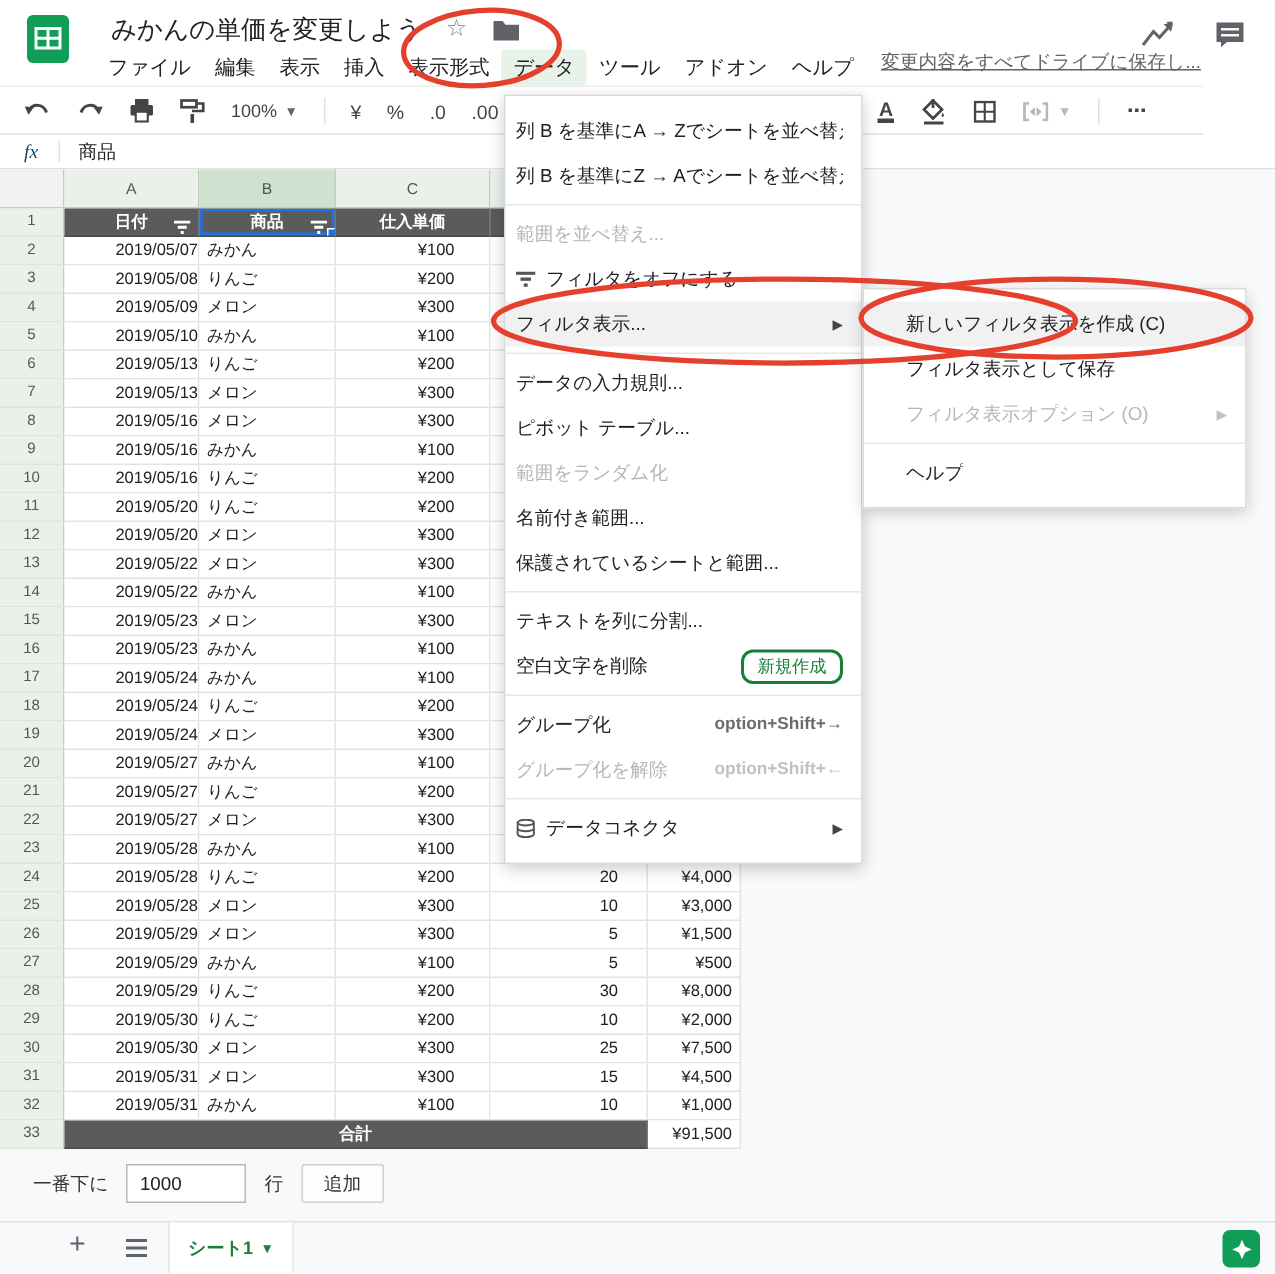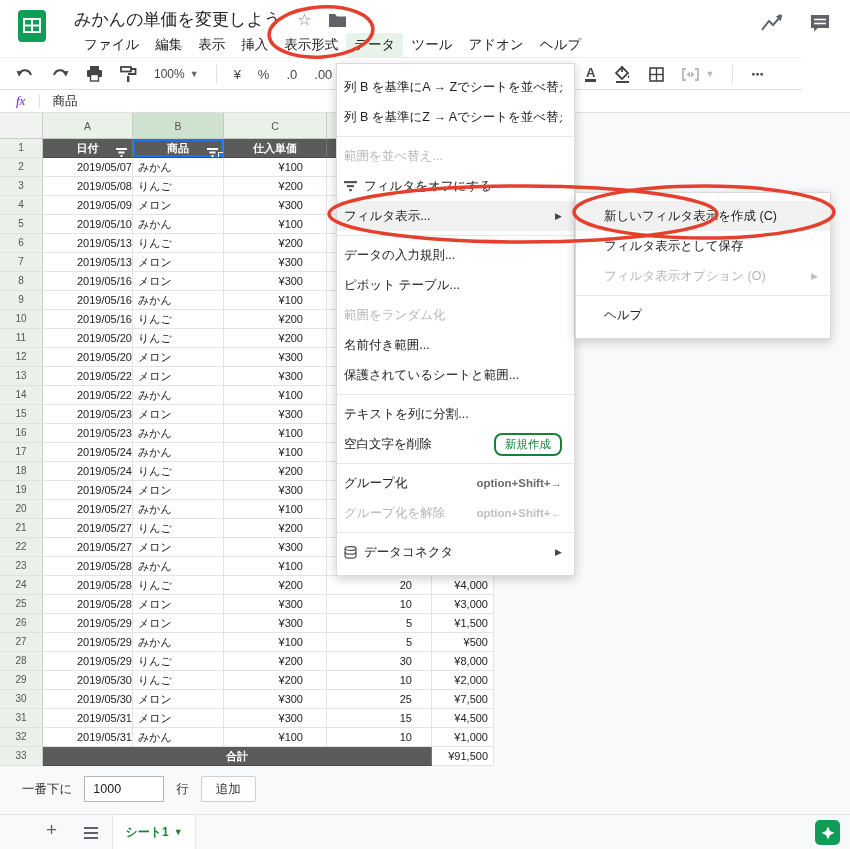--- a/index.html
+++ b/index.html
@@ -6,39 +6,39 @@
   html,body { background:#fff; }
   body { font-family:"Liberation Sans","DejaVu Sans",sans-serif; color:#202124; }
   #app { position:relative; width:850px; height:849px; background:#fff; overflow:hidden; }
 
   
   .titlebar { position:absolute; left:0; top:0; width:850px; height:57px; background:#fff; }
   .logo { position:absolute; left:17px; top:9px; width:30px; height:34px; }
   .title-row { position:absolute; left:74px; top:8px; display:flex; align-items:center; gap:16px; }
   .doc-title { font-size:17px; color:#202124; }
   .star { color:#80868b; font-size:16px; line-height:16px; }
-  .menubar { position:absolute; left:76px; top:33px; display:flex; }
+  .menubar { position:absolute; left:64px; top:33px; display:flex; }
   .mb-item { font-size:13.5px; color:#202124; padding:3px 8px; border-radius:3px; cursor:default; }
   .mb-item.active { background:#e7f3e9; }
   .save-link { font-size:12.5px; color:#5f6368; text-decoration:underline; margin-left:10px; white-space:nowrap; }
   .top-icons { position:absolute; right:20px; top:13px; display:flex; gap:26px; align-items:center; }
 
   
   .toolbar { position:absolute; left:0; top:57px; width:802px; height:33px; border-top:1px solid #eeeeee; border-bottom:1px solid #e0e0e0; background:#fff; }
   .tb-left { position:absolute; left:16px; top:0; height:32px; display:flex; align-items:center; gap:17px; }
   .tb-ico { color:#444; font-size:13px; display:flex; align-items:center; }
   .tb-zoom { font-size:12px; color:#444; display:flex; align-items:center; gap:5px; }
   .caret { font-size:9px; color:#666; }
   .tb-sep { width:1px; height:18px; background:#e0e0e0; }
   .tb-right { position:absolute; left:585px; top:0; height:32px; display:flex; align-items:center; gap:18px; }
   .a-ico { font-size:13px; font-weight:bold; color:#444; border-bottom:3px solid #444; padding:0 1px 0px 1px; line-height:13px; }
 
   
   .fxbar { position:absolute; left:0; top:90px; width:850px; height:23px; border-bottom:1px solid #e0e0e0; background:#fff; display:flex; align-items:center; }
-  .fx { font-style:italic; color:#6d28d9; font-size:13px; margin-left:16px; font-family:"Liberation Serif","DejaVu Serif",serif; }
+  .fx { font-style:italic; color:#0c4a6e; font-size:13px; margin-left:16px; font-family:"Liberation Serif","DejaVu Serif",serif; }
   .fx-div { width:1px; height:14px; background:#e0e0e0; margin:0 12px 0 14px; }
   .fx-value { font-size:12.5px; color:#202124; }
 
   
   .canvas { position:absolute; left:0; top:113px; width:850px; height:701px; background:#f8f9fa; }
   .colstrip { position:absolute; left:0; top:0; display:flex; height:26px; }
   .corner { width:43px; height:26px; background:#f1f3f1; border-right:1px solid #c9c9c9; border-bottom:1px solid #c9c9c9; }
   .colhead { height:26px; background:#e9f1e9; border-right:1px solid #c9c9c9; border-bottom:1px solid #c9c9c9; font-size:10.5px; color:#555; display:flex; align-items:center; justify-content:center; }
   .colhead.selcol { background:#cfe2cf; }
   .grid { position:absolute; left:0; top:26px; }
@@ -109,20 +109,21 @@
           <span class="mb-item">ファイル</span>
           <span class="mb-item">編集</span>
           <span class="mb-item">表示</span>
           <span class="mb-item">挿入</span>
           <span class="mb-item">表示形式</span>
           <span class="mb-item active">データ</span>
           <span class="mb-item">ツール</span>
           <span class="mb-item">アドオン</span>
           <span class="mb-item">ヘルプ</span>
         </div>
+      <span class="save-link">変更内容をすべてドライブに保存し...</span>
     </div>
     <div class="top-icons">
       <svg width="24" height="20" viewBox="0 0 24 20">
         <polyline points="2,17 9,8 13,12 21,3" fill="none" stroke="#5f6368" stroke-width="2"></polyline>
         <polygon points="21,3 14.5,3.5 21,10" fill="#5f6368" transform="translate(1,-1) scale(0.6) translate(13,1)"></polygon>
         <polygon points="22,2 15.8,3.2 20.8,8.2" fill="#5f6368"></polygon>
       </svg>
       <svg width="20" height="18" viewBox="0 0 20 18">
         <path d="M1 1 h18 v13 h-11 l-4 3.5 v-3.5 h-3 z" fill="#5f6368"></path>
         <line x1="4" y1="5.5" x2="16" y2="5.5" stroke="#fff" stroke-width="1.6"></line>

